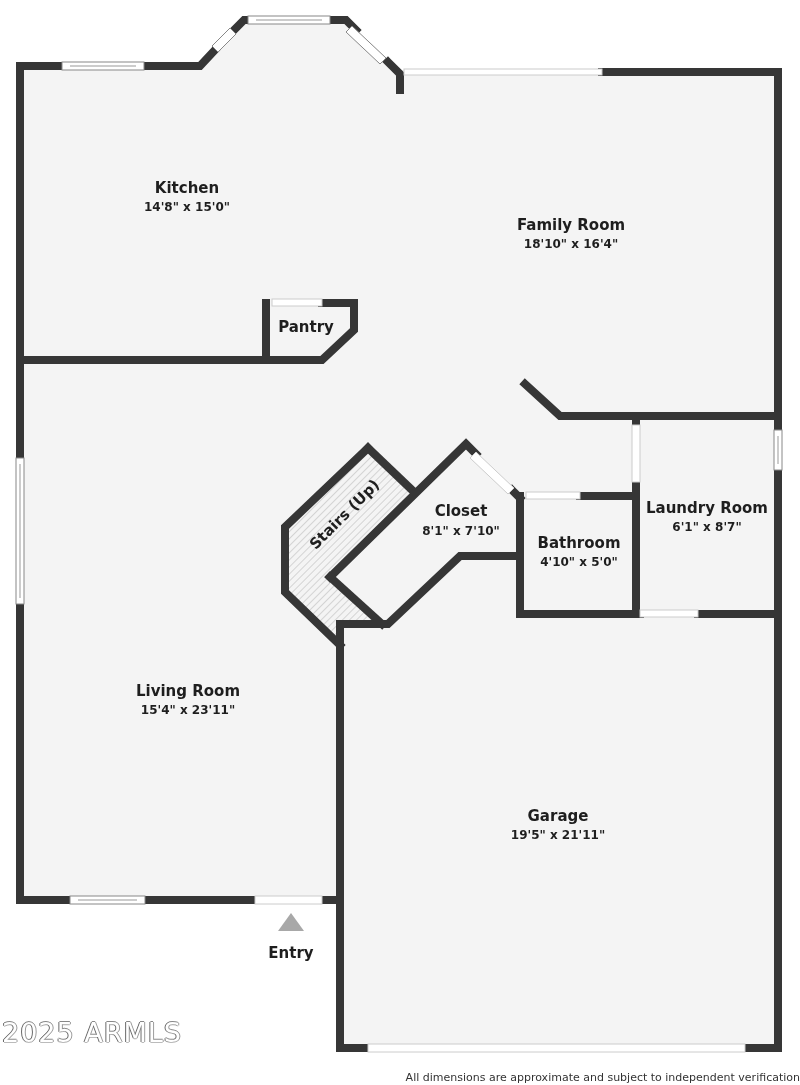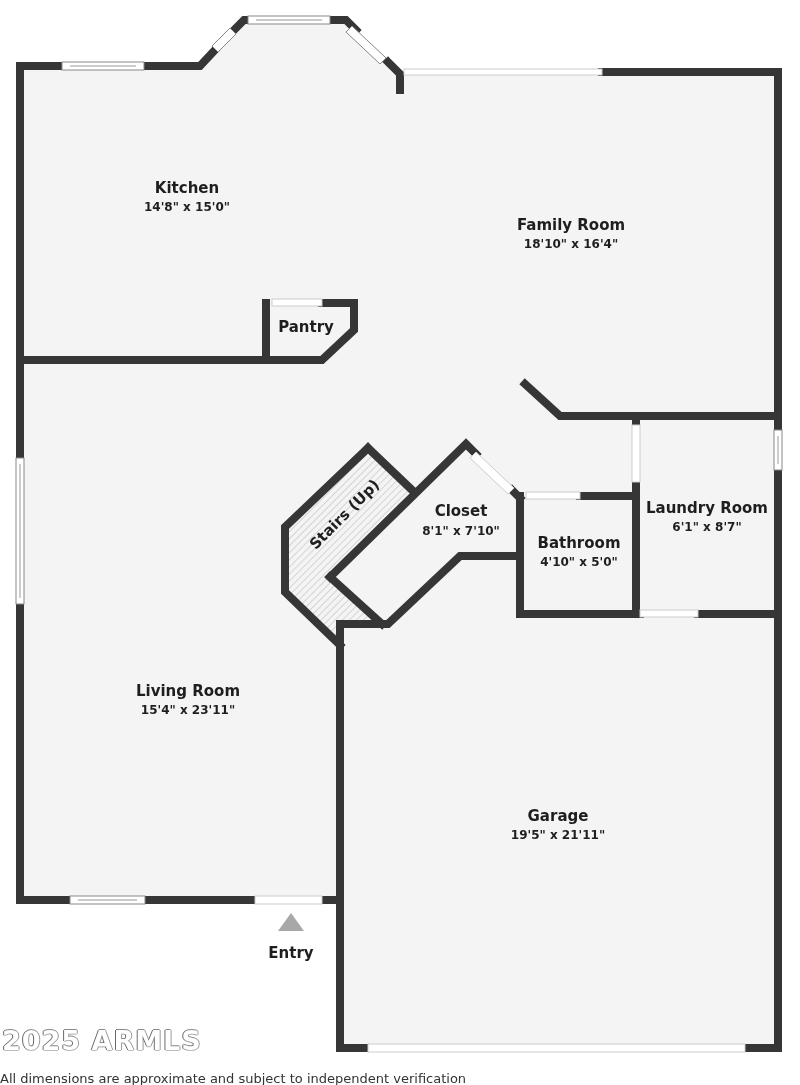--- a/index.html
+++ b/index.html
@@ -1,22 +1,22 @@
 <!DOCTYPE html>
 <html><head>
 <meta charset="utf-8">
 <style>
   html, body { margin: 0; padding: 0; background: #ffffff; }
   body { width: 800px; height: 1085px; position: relative; overflow: hidden; font-family: "DejaVu Sans", sans-serif; }
   svg.plan { position: absolute; left: 0; top: 0; }
   .room-label { font-family: "DejaVu Sans", sans-serif; font-weight: bold; font-size: 15px; fill: #1e1e1e; text-anchor: middle; }
   .room-dim { font-family: "DejaVu Sans", sans-serif; font-weight: bold; font-size: 12px; fill: #1e1e1e; text-anchor: middle; }
   .watermark { position: absolute; left: 2px; top: 1017px; font-family: "DejaVu Sans", sans-serif; font-size: 27px; color: #ffffff; letter-spacing: 1px;
-    text-shadow: -1px 0 #666, 1px 0 #999, 0 1px #bbb, 0 -1px #888; font-weight: 700; margin-top: 8px; }
-  .disclaimer { position: absolute; left: 0; width: 800px; top: 1071px; text-align: left; font-family: "DejaVu Sans", sans-serif; font-size: 13px; color: #333; }
+    text-shadow: -1px 0 #666, 1px 0 #999, 0 1px #bbb, 0 -1px #888; font-weight: 400; }
+  .disclaimer { position: absolute; left: 0; width: 800px; top: 1071px; text-align: right; font-family: "DejaVu Sans", sans-serif; font-size: 11px; color: #333; }
 </style>
 </head>
 <body>
 
 <svg class="plan" width="800" height="1085" viewBox="0 0 800 1085" xmlns="http://www.w3.org/2000/svg">
   <defs>
     <pattern id="hatch" patternUnits="userSpaceOnUse" width="5" height="5" patternTransform="rotate(45)">
       <line x1="0" y1="0" x2="0" y2="5" stroke="#bdbdbd" stroke-width="1.2"></line>
     </pattern>
   </defs>

